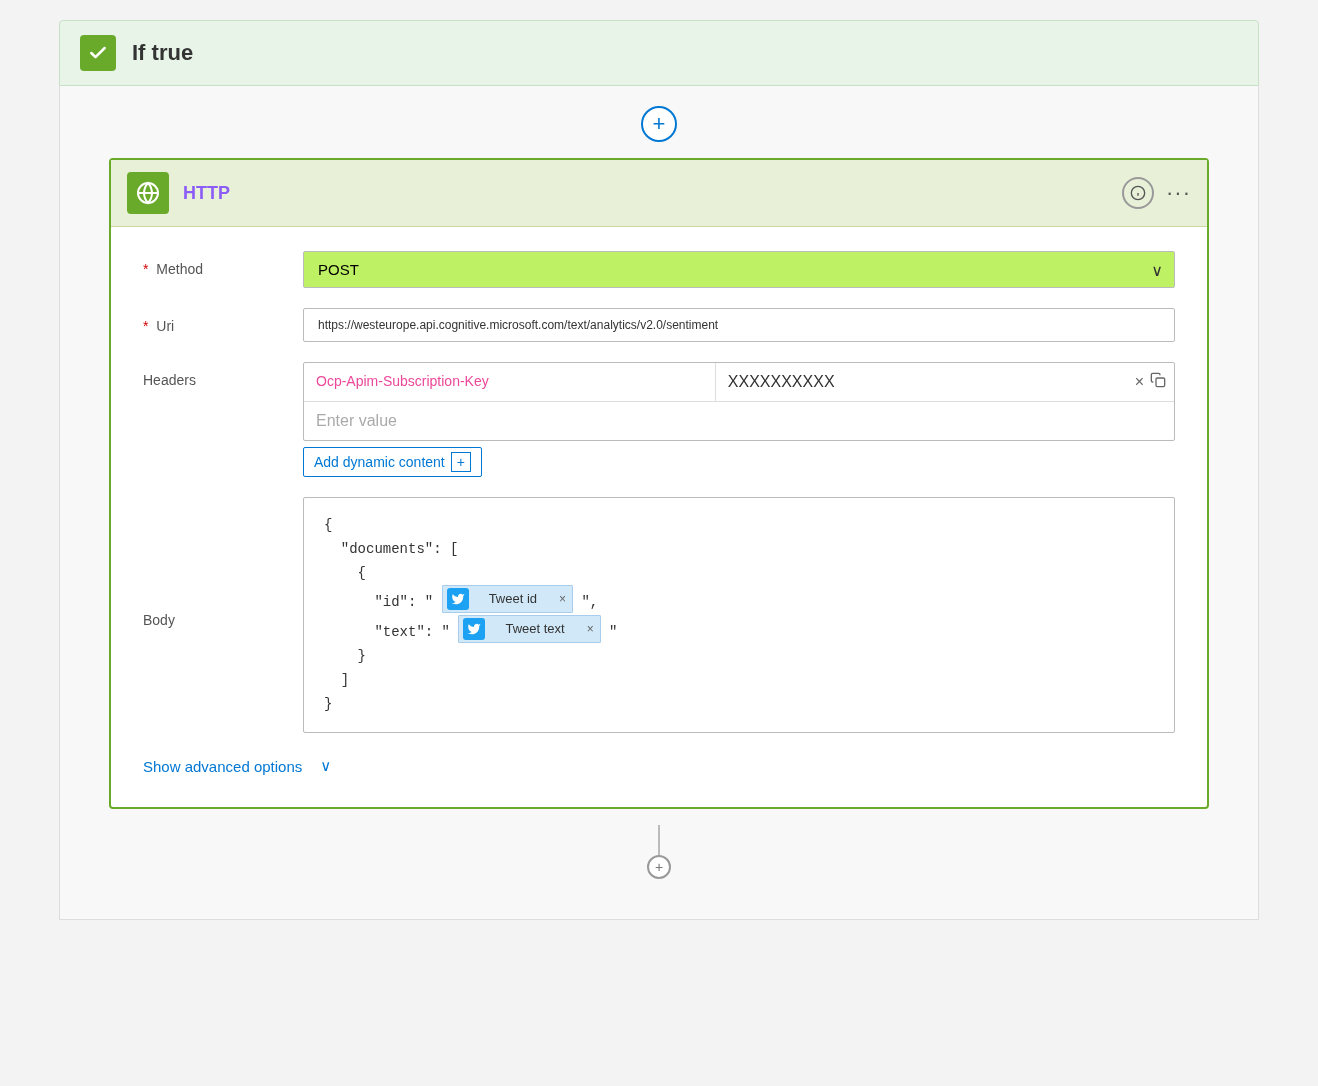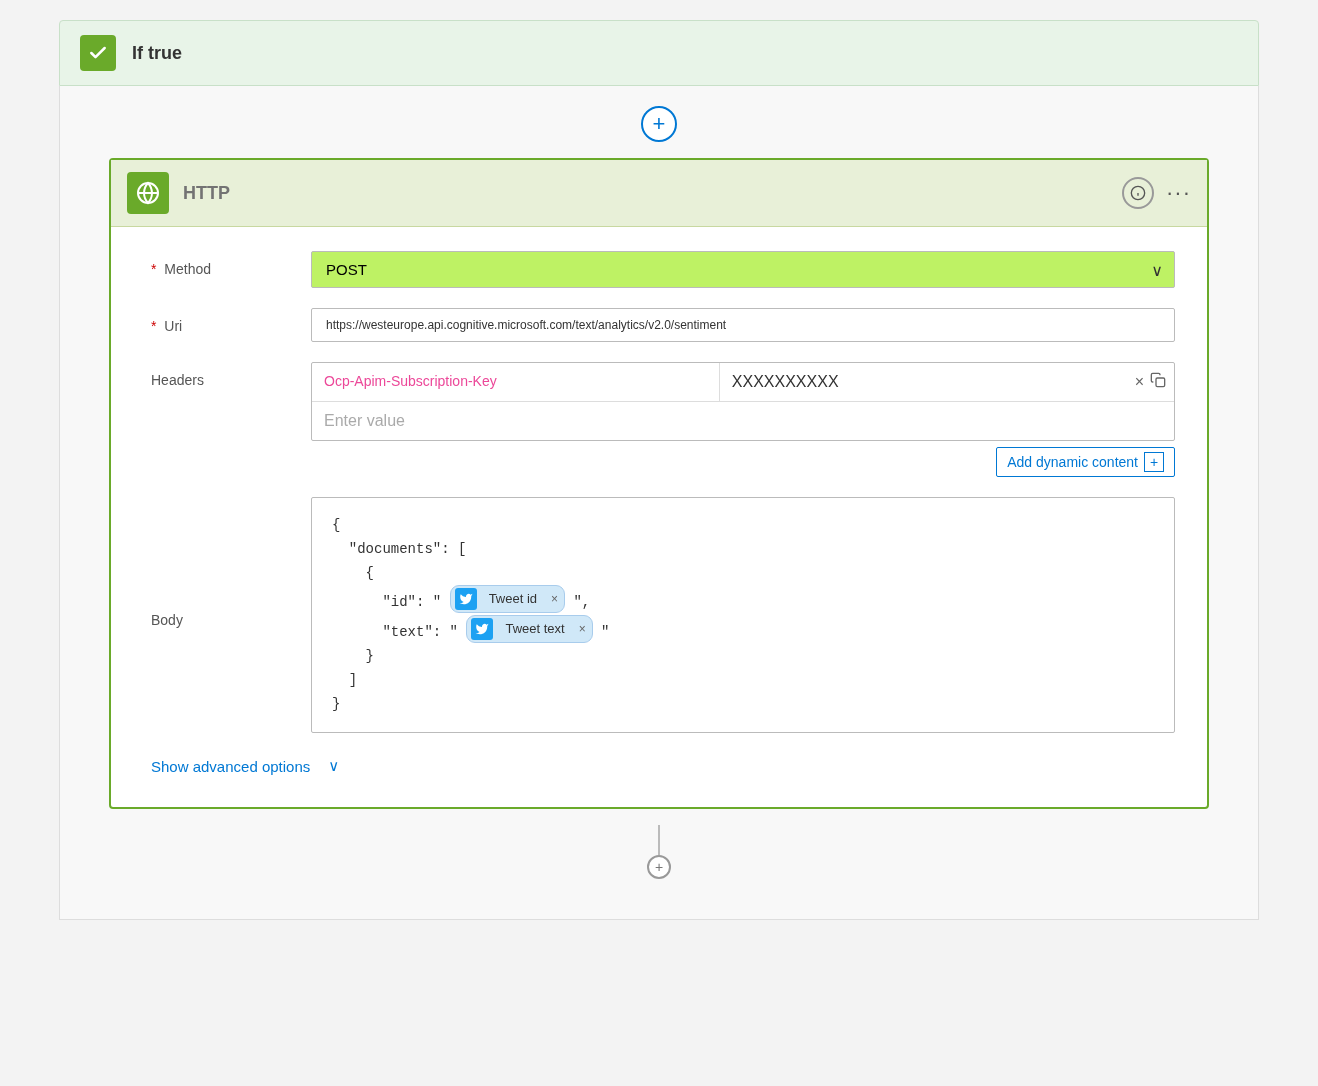--- a/index.html
+++ b/index.html
@@ -40,21 +40,21 @@
       margin-right: 16px;
       flex-shrink: 0;
     }
 
     .if-true-check svg {
       width: 20px;
       height: 20px;
     }
 
     .if-true-label {
-      font-size: 18px;
+      font-size: 22px;
       font-weight: 600;
       color: #333;
     }
 
     
     .branch-area {
       background: #f8f8f8;
       border: 1px solid #ddd;
       border-top: none;
       padding: 20px 40px 40px 40px;
@@ -104,21 +104,21 @@
       display: flex;
       align-items: center;
       justify-content: center;
       margin-right: 14px;
       flex-shrink: 0;
     }
 
     .http-title {
       font-size: 18px;
       font-weight: 600;
-      color: #737373;
+      color: #8b5cf6;
       flex: 1;
     }
 
     .http-card-actions {
       display: flex;
       align-items: center;
       gap: 12px;
     }
 
     .action-icon-btn {
@@ -139,21 +139,21 @@
       font-size: 22px;
       letter-spacing: 1px;
       color: #555;
       cursor: pointer;
       background: transparent;
       border: none;
     }
 
     
     .http-card-body {
-      padding: 24px 32px 32px 40px;
+      padding: 24px 32px 32px 32px;
     }
 
     .form-row {
       display: flex;
       align-items: flex-start;
       margin-bottom: 20px;
     }
 
     .form-label {
       width: 160px;
@@ -253,21 +253,20 @@
 
     .headers-action-icon {
       cursor: pointer;
       color: #666;
       font-size: 16px;
     }
 
     
     .add-dynamic-row {
       display: flex;
-      justify-content: flex-end;
       margin-top: 6px;
     }
 
     .add-dynamic-btn {
       display: flex;
       align-items: center;
       gap: 6px;
       color: #0078d4;
       font-size: 14px;
       cursor: pointer;
@@ -309,26 +308,26 @@
     .body-line {
       display: block;
     }
 
     
     .tweet-token {
       display: inline-flex;
       align-items: center;
       background: #d0e8f8;
       border: 1px solid #a8ccec;
-      border-radius: 9px;
+      border-radius: 1px;
       padding: 2px 6px 2px 4px;
       font-family: 'Segoe UI', Arial, sans-serif;
       font-size: 13px;
       color: #333;
-      gap: 12px;
+      gap: 20px;
     }
 
     .tweet-token-icon {
       width: 22px;
       height: 22px;
       background: #1da1f2;
       border-radius: 3px;
       display: inline-flex;
       align-items: center;
       justify-content: center;

